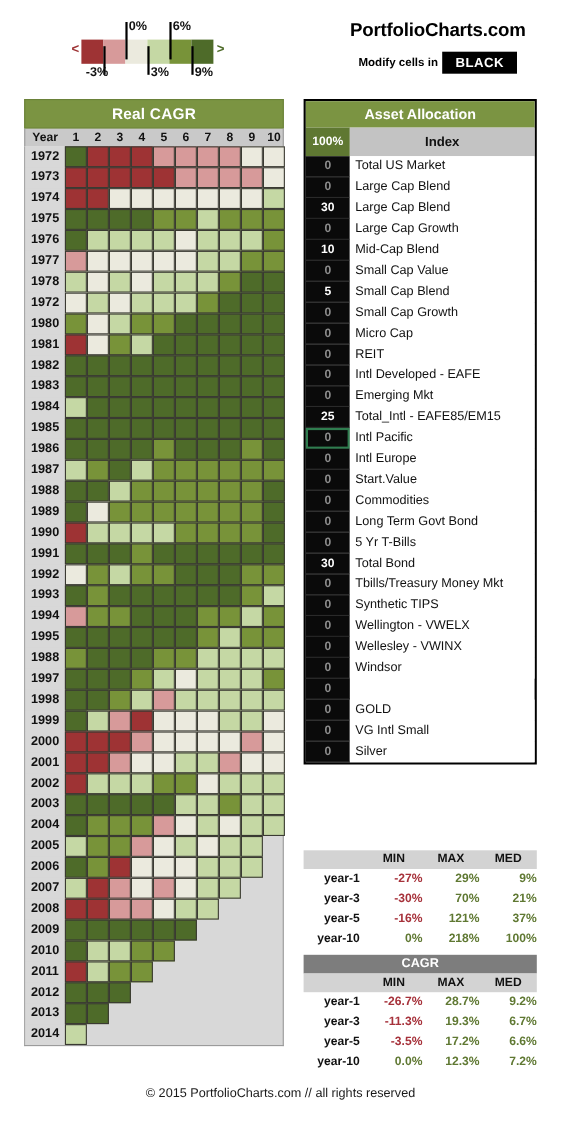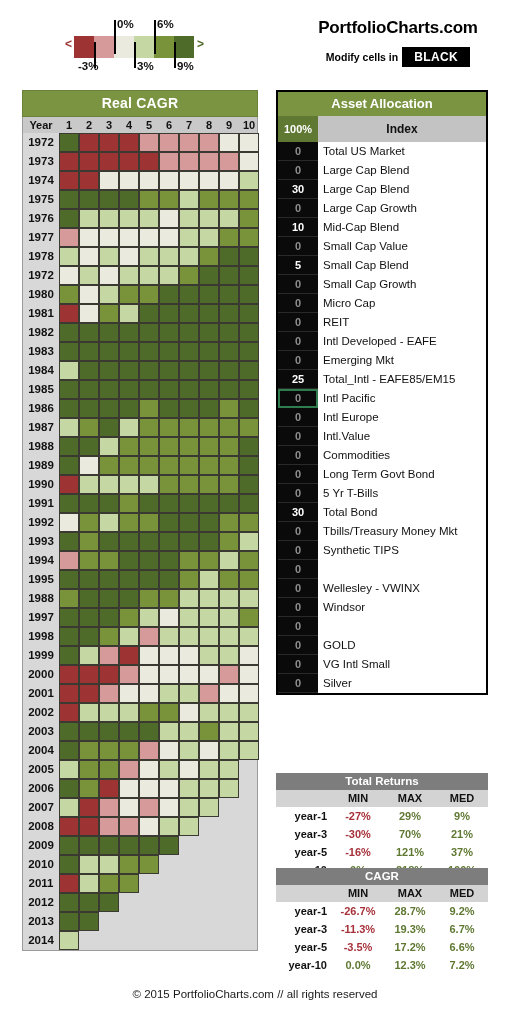--- a/index.html
+++ b/index.html
@@ -68,21 +68,21 @@
   .statPanel{width:212px;}
   #stat1{left:276px;top:773px;}
   #stat2{left:276px;top:868px;}
   .statTitle{background:#7d7d7d;color:#fff;font-size:11.5px;font-weight:bold;
       text-align:center;padding:2px 0 3px;}
   .statHdr{display:grid;grid-template-columns:56px 52px 52px 52px;background:#d3d3d3;}
   .statHdr div{font-size:11px;font-weight:bold;text-align:center;line-height:17px;color:#111;}
   .statRow{display:grid;grid-template-columns:56px 52px 52px 52px;}
   .statRow .lab{font-size:11px;font-weight:bold;text-align:right;line-height:18px;
       padding-right:5px;color:#111;}
-  .statRow .val{font-size:11px;font-weight:bold;text-align:center;line-height:18px;}
+  .statRow .val{font-size:11px;font-weight:bold;text-align:right;line-height:18px;}
   .neg{color:#a6313a;}
   .pos{color:#5f7832;}
 
   
   #footer{left:0;top:988px;width:510px;text-align:center;font-size:11.5px;color:#1a1a1a;}
 </style>
 </head>
 <body>
 
 <div id="legend" class="abs">
@@ -674,21 +674,21 @@
       <div class="arow">
         <div class="v sel">0</div>
         <div class="n">Intl Pacific</div>
       </div>
       <div class="arow">
         <div class="v">0</div>
         <div class="n">Intl Europe</div>
       </div>
       <div class="arow">
         <div class="v">0</div>
-        <div class="n">Intl.Value</div>
+        <div class="n">Start.Value</div>
       </div>
       <div class="arow">
         <div class="v">0</div>
         <div class="n">Commodities</div>
       </div>
       <div class="arow">
         <div class="v">0</div>
         <div class="n">Long Term Govt Bond</div>
       </div>
       <div class="arow">
@@ -702,20 +702,21 @@
       <div class="arow">
         <div class="v">0</div>
         <div class="n">Tbills/Treasury Money Mkt</div>
       </div>
       <div class="arow">
         <div class="v">0</div>
         <div class="n">Synthetic TIPS</div>
       </div>
       <div class="arow">
         <div class="v">0</div>
+        <div class="n">Wellington - VWELX</div>
       </div>
       <div class="arow">
         <div class="v">0</div>
         <div class="n">Wellesley - VWINX</div>
       </div>
       <div class="arow">
         <div class="v">0</div>
         <div class="n">Windsor</div>
       </div>
       <div class="arow">
@@ -730,21 +731,20 @@
         <div class="n">VG Intl Small</div>
       </div>
       <div class="arow">
         <div class="v">0</div>
         <div class="n">Silver</div>
       </div>
     </div>
 </div>
 
 <div id="stat1" class="abs statPanel">
-  <div class="statTitle">Total Returns</div>
   <div class="statHdr" id="tr-hdr">
       <div></div>
       <div>MIN</div>
       <div>MAX</div>
       <div>MED</div>
     </div>
   <div id="tr-rows">
       <div class="statRow">
         <div class="lab">year-1</div>
         <div class="val neg">-27%</div>

